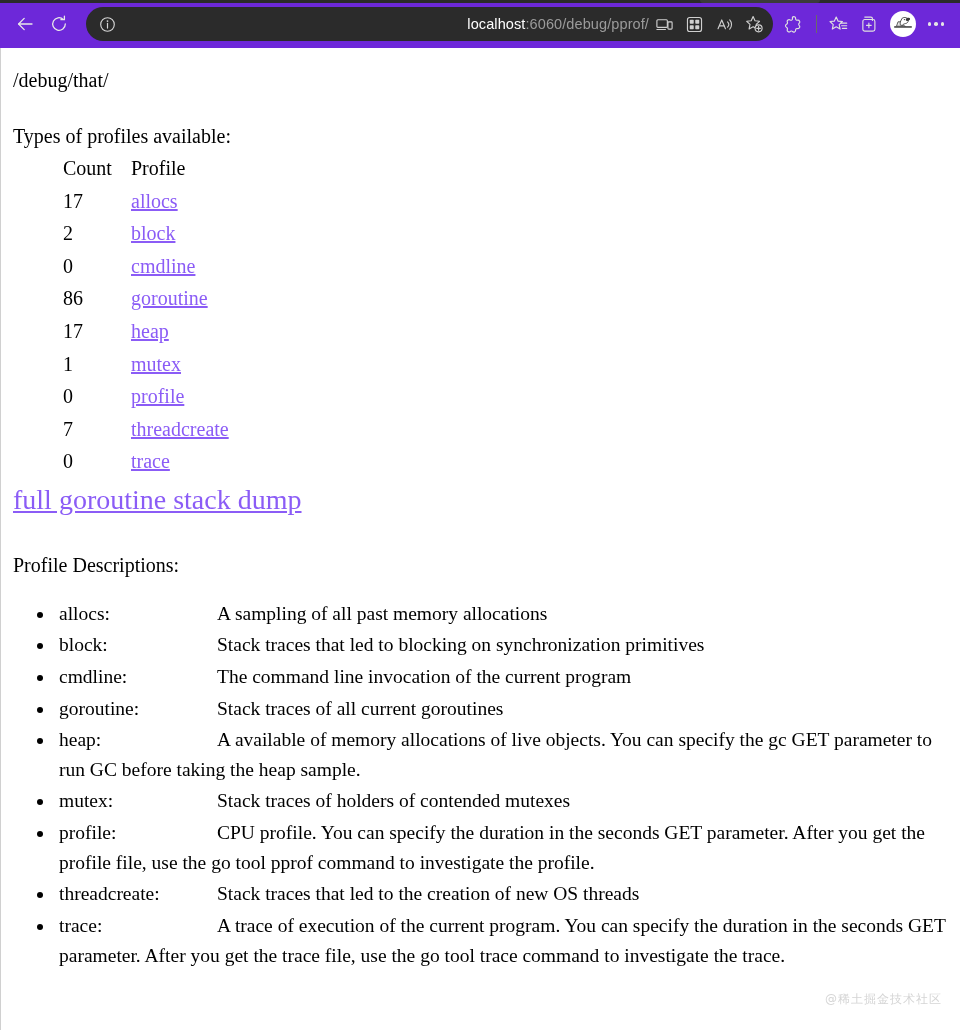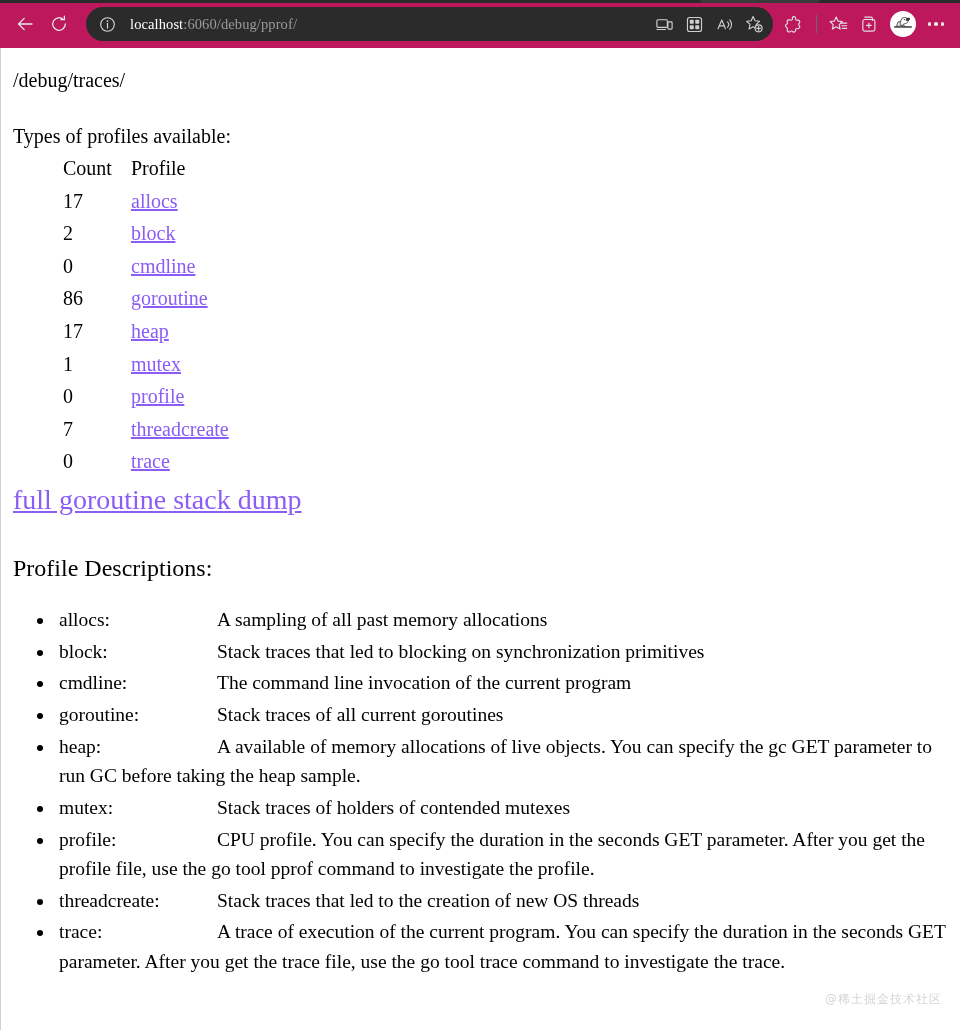--- a/index.html
+++ b/index.html
@@ -12,26 +12,27 @@
     height: 1030px;
     overflow: hidden;
     background: #ffffff;
     font-family: "Liberation Serif", "DejaVu Serif", serif;
   }
 
   
   .browser-chrome {
     position: relative;
     height: 48px;
-    background: #be185d;
+    background: #6d28d9;
     display: flex;
     align-items: center;
     box-sizing: border-box;
     padding: 0 8px;
-    font-family: Liberation Serif, serif;
+    font-family: Liberation Sans, sans-serif;
+    text-align: right;
   }
   .chrome-topstrip {
     position: absolute;
     top: 0; left: 0; right: 0;
     height: 3px;
     background: #2b2b2b;
   }
   .chrome-topstrip .tab-nub {
     position: absolute;
     right: 140px;
@@ -174,21 +175,21 @@
     padding-left: 6px;
   }
   a.link {
     color: #8b5cf6;
     text-decoration: underline;
   }
   .full-dump { font-size: 28px; }
 
   .desc-head {
     margin-top: 26px;
-    font-size: 24px;
+    font-size: 20px;
   }
   ul.desc-list {
     margin: 18px 0 0 0;
     padding-left: 40px;
     list-style: disc;
   }
   ul.desc-list li {
     font-size: 19.5px;
     line-height: 1.52;
     margin: 2px;
@@ -321,21 +322,21 @@
           <i></i>
           <i></i>
         </span>
     </div>
   </div>
 </div>
 
 <div class="page">
   <div class="page-inner">
 
-    <div class="title-line">/debug/traces/</div>
+    <div class="title-line">/debug/that/</div>
 
     <div class="blank-line"></div>
 
     <div class="types-head">Types of profiles available:</div>
 
     <table class="profile-table">
       <tbody>
         <tr>
           <td class="count">Count</td>
           <td>Profile</td>

